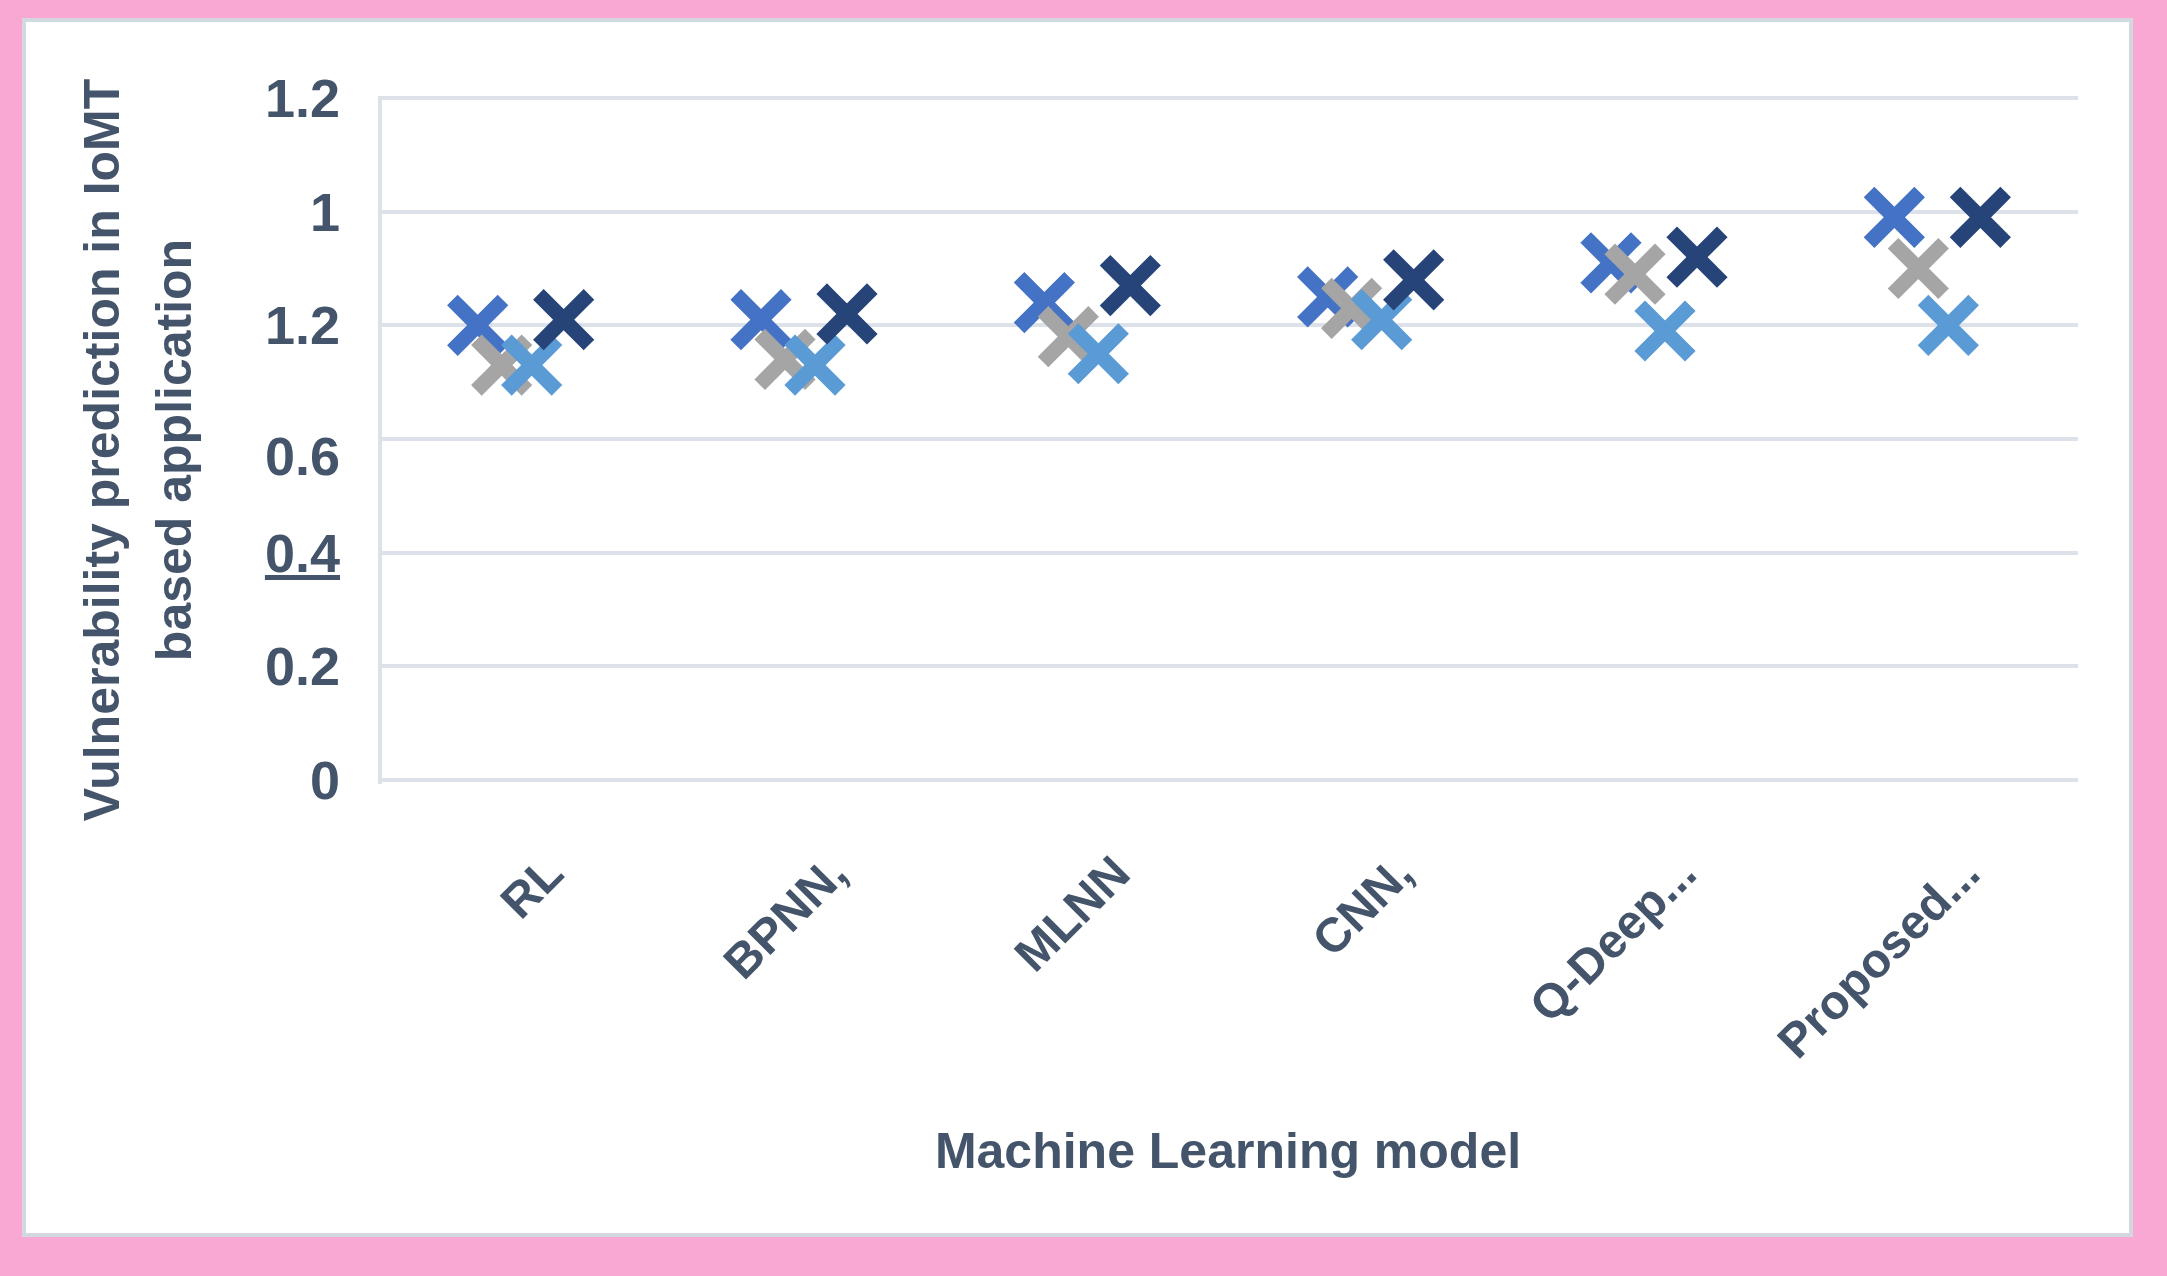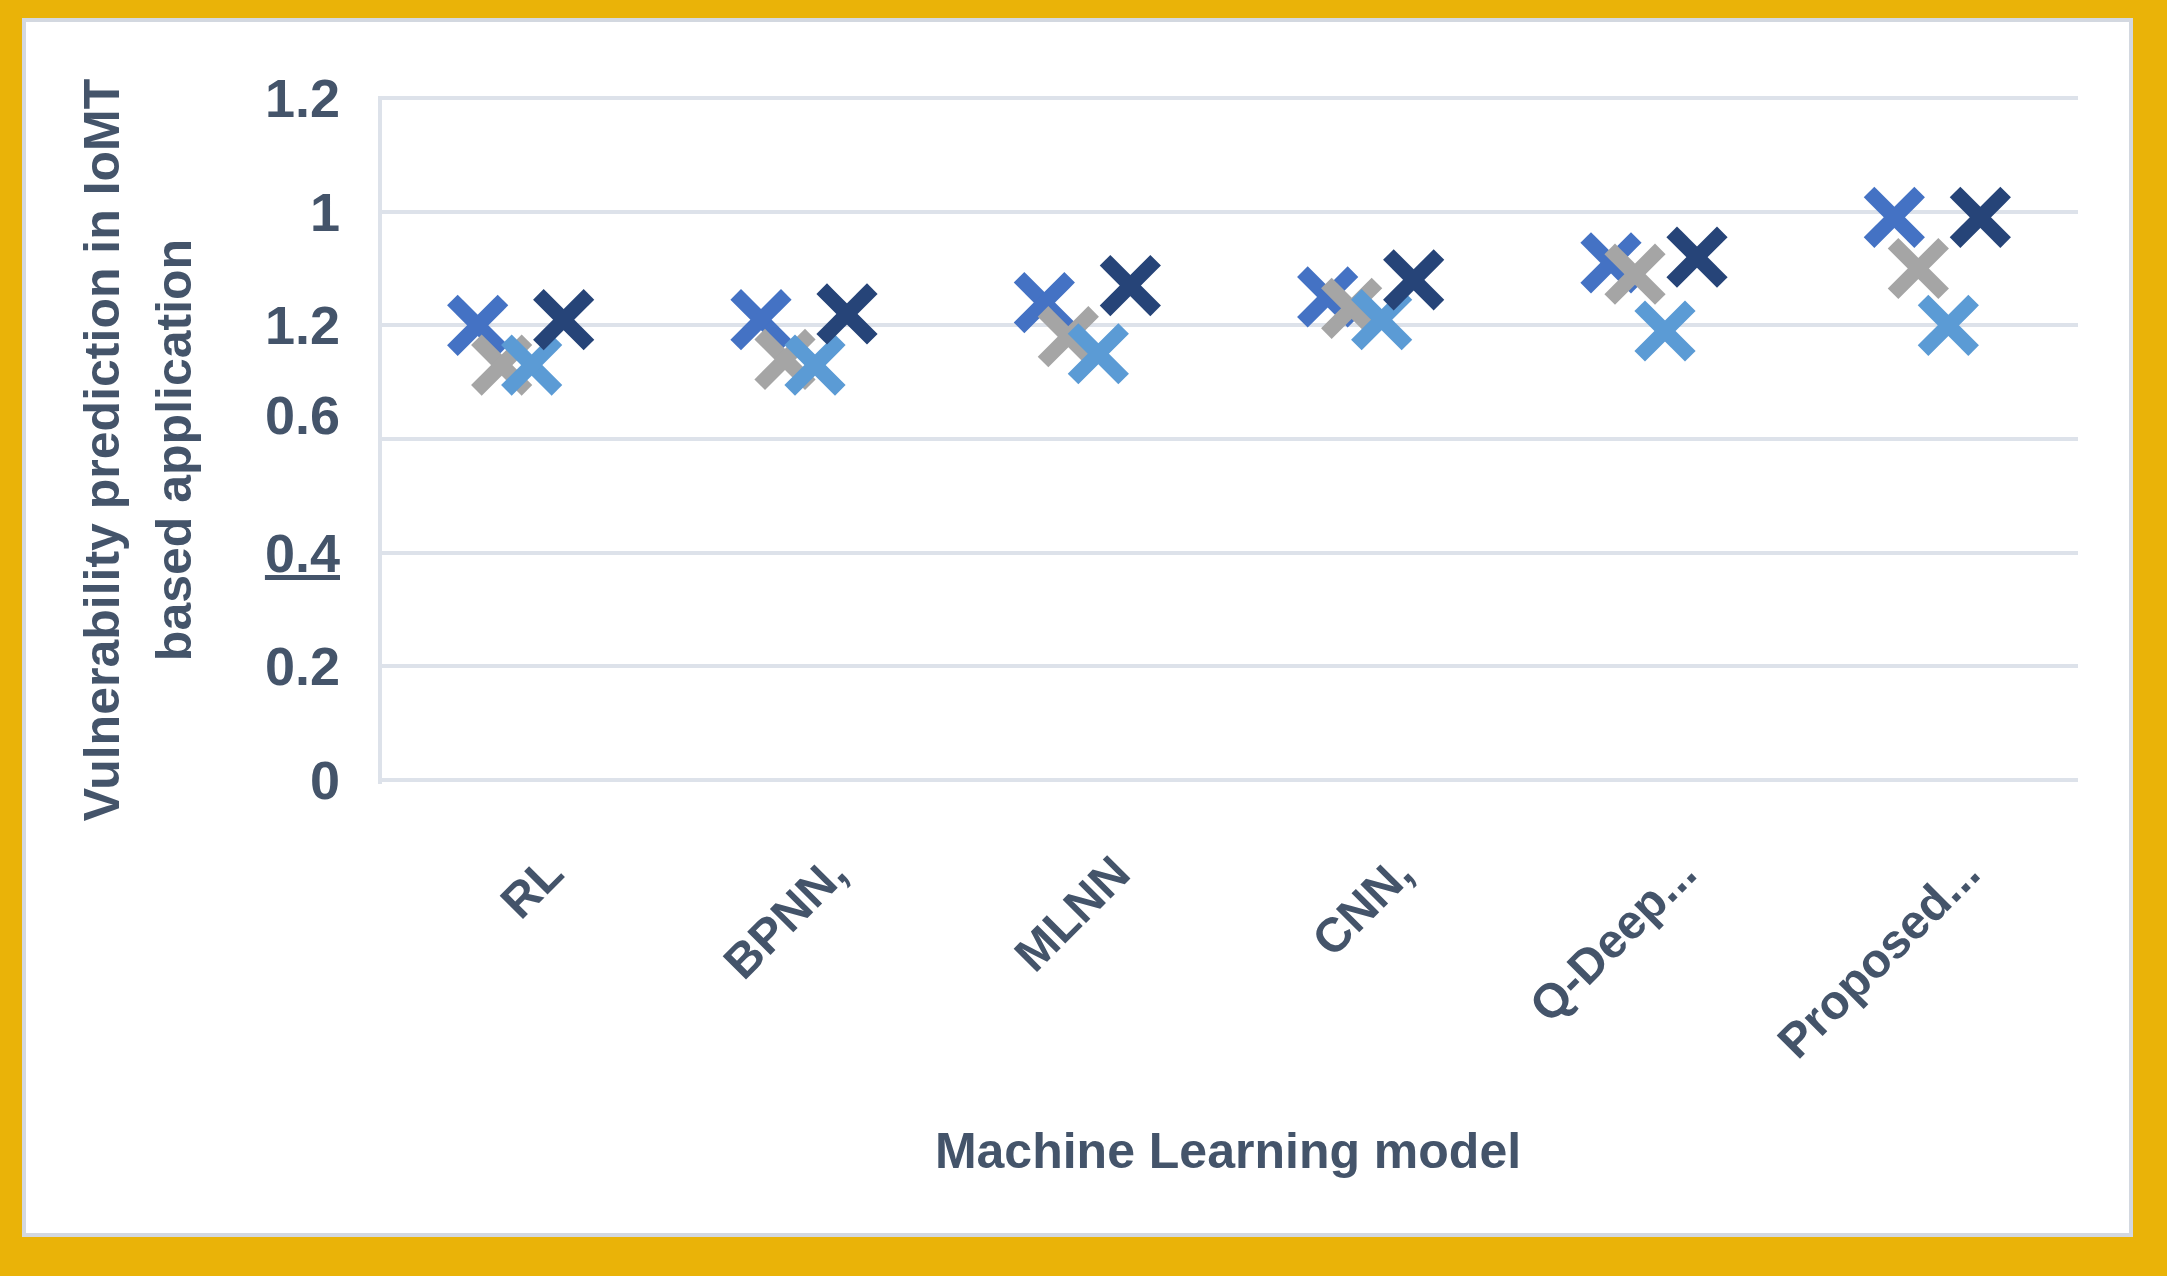--- a/index.html
+++ b/index.html
@@ -5,21 +5,21 @@
   html, body {
     margin: 0;
     padding: 0;
     background: #ffffff;
     font-family: "Liberation Sans", sans-serif;
   }
   #canvas {
     position: relative;
     width: 2167px;
     height: 1276px;
-    background: #eab308;
+    background: #f9a8d4;
     overflow: hidden;
   }
   .chart-frame {
     position: absolute;
     left: 22px;
     top: 18px;
     width: 2111px;
     height: 1219px;
     border: 4px solid #d3d8e0;
     background: #ffffff;
@@ -115,21 +115,21 @@
       <div class="gridline" style="top: 550.667px;"></div>
       <div class="gridline" style="top: 664.333px;"></div>
       <div class="gridline" style="top: 778px;"></div>
     </div>
   <div class="y-axis-line"></div>
 
   <div id="y-ticks">
       <div class="y-tick" style="top: 68px;">1.2</div>
       <div class="y-tick" style="top: 181.667px;">1</div>
       <div class="y-tick" style="top: 295.333px;">1.2</div>
-      <div class="y-tick" style="top: 385px;">0.6</div>
+      <div class="y-tick" style="top: 426px;">0.6</div>
       <div class="y-tick" style="top: 522.667px; text-decoration: underline;">0.4</div>
       <div class="y-tick" style="top: 636.333px;">0.2</div>
       <div class="y-tick" style="top: 750px;">0</div>
     </div>
 
   <div class="y-title">
     <div>Vulnerability prediction in IoMT</div>
     <div>based application</div>
   </div>
 

